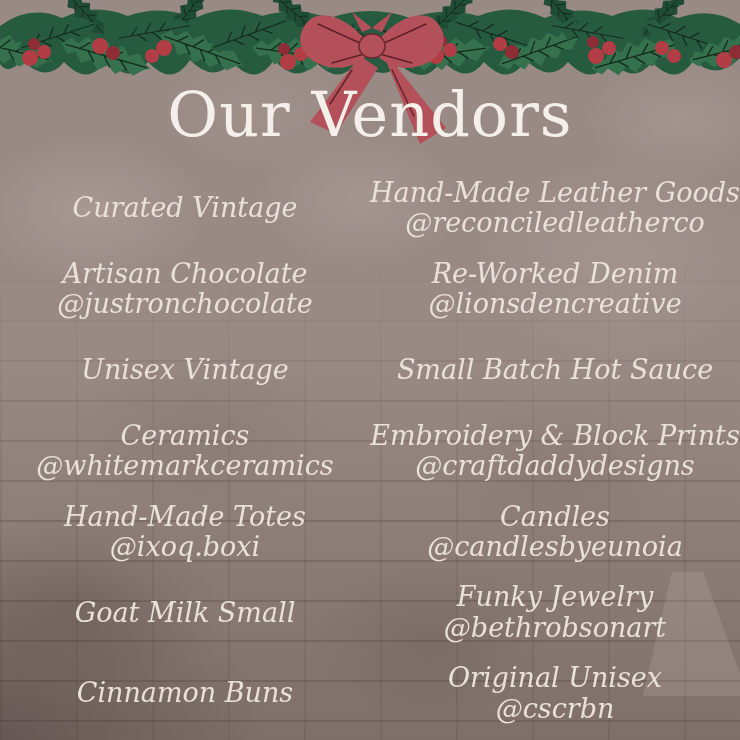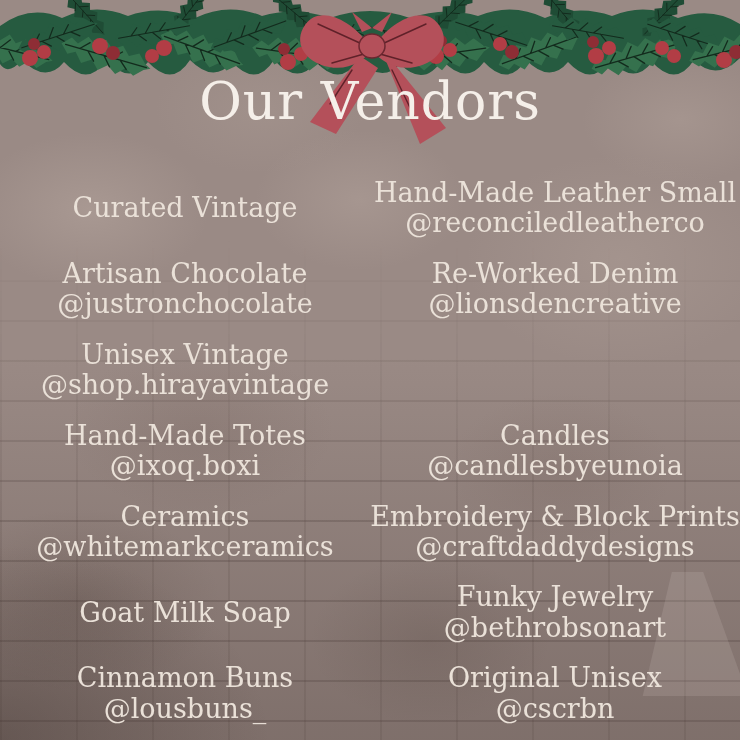--- a/index.html
+++ b/index.html
@@ -54,25 +54,25 @@
   .band{fill:var(--holly-green-dark);}
   .la{fill:var(--holly-green);}
   .lb{fill:var(--holly-green-deep);}
   .lc{fill:var(--holly-green-dark);}
   .vein{fill:none;stroke:var(--vein-dark);stroke-width:1.3;stroke-linecap:round;}
   .berry{fill:var(--berry-red);}
   .berry-dark{fill:var(--berry-red-dark);}
   .bow-fill{fill:var(--bow-red);}
   .bow-line{fill:none;stroke:#5f2129;stroke-width:1.4;stroke-linecap:round;}
   .title{
-    position:absolute;top:70px;left:0;right:0;z-index:3;margin:4px;
-    text-align:center;font-weight:400;font-size:52px;line-height:1.05;
+    position:absolute;top:70px;left:0;right:0;z-index:3;margin:12px;
+    text-align:center;font-weight:400;font-size:62px;line-height:1.05;
     letter-spacing:1px;color:var(--title-color);
   }
-  .columns{position:absolute;top:168px;bottom:6px;left:0;right:0;z-index:3;display:flex;}
+  .columns{position:absolute;top:168px;bottom:6px;left:0;right:0;z-index:3;display:flex;font-style:italic;}
   .col{flex:1;display:grid;grid-template-rows:repeat(7,1fr);}
   .vendor{display:flex;flex-direction:column;justify-content:center;text-align:center;color:var(--text-color);}
   .cat{font-size:27px;line-height:1.12;white-space:nowrap;}
   .handle{font-size:27px;line-height:1.12;white-space:nowrap;}
 </style>
 </head>
 <body>
 
 <div class="poster">
   <div class="bg blotches"></div>
@@ -180,56 +180,55 @@
     <div class="col">
       <div class="vendor">
         <div class="cat">Curated Vintage</div>
       </div>
       <div class="vendor">
         <div class="cat">Artisan Chocolate</div>
         <div class="handle">@justronchocolate</div>
       </div>
       <div class="vendor">
         <div class="cat">Unisex Vintage</div>
-        <div class="handle">@shop.hirayavintage</div>
+      </div>
+      <div class="vendor">
+        <div class="cat">Ceramics</div>
+        <div class="handle">@whitemarkceramics</div>
       </div>
       <div class="vendor">
         <div class="cat">Hand-Made Totes</div>
         <div class="handle">@ixoq.boxi</div>
       </div>
       <div class="vendor">
-        <div class="cat">Ceramics</div>
-        <div class="handle">@whitemarkceramics</div>
-      </div>
-      <div class="vendor">
-        <div class="cat">Goat Milk Soap</div>
+        <div class="cat">Goat Milk Small</div>
       </div>
       <div class="vendor">
         <div class="cat">Cinnamon Buns</div>
-        <div class="handle">@lousbuns_</div>
       </div>
     </div>
     <div class="col">
       <div class="vendor">
-        <div class="cat">Hand-Made Leather Small</div>
+        <div class="cat">Hand-Made Leather Goods</div>
         <div class="handle">@reconciledleatherco</div>
       </div>
       <div class="vendor">
         <div class="cat">Re-Worked Denim</div>
         <div class="handle">@lionsdencreative</div>
       </div>
       <div class="vendor">
+        <div class="cat">Small Batch Hot Sauce</div>
+      </div>
+      <div class="vendor">
+        <div class="cat">Embroidery &amp; Block Prints</div>
+        <div class="handle">@craftdaddydesigns</div>
       </div>
       <div class="vendor">
         <div class="cat">Candles</div>
         <div class="handle">@candlesbyeunoia</div>
-      </div>
-      <div class="vendor">
-        <div class="cat">Embroidery &amp; Block Prints</div>
-        <div class="handle">@craftdaddydesigns</div>
       </div>
       <div class="vendor">
         <div class="cat">Funky Jewelry</div>
         <div class="handle">@bethrobsonart</div>
       </div>
       <div class="vendor">
         <div class="cat">Original Unisex</div>
         <div class="handle">@cscrbn</div>
       </div>
     </div>

